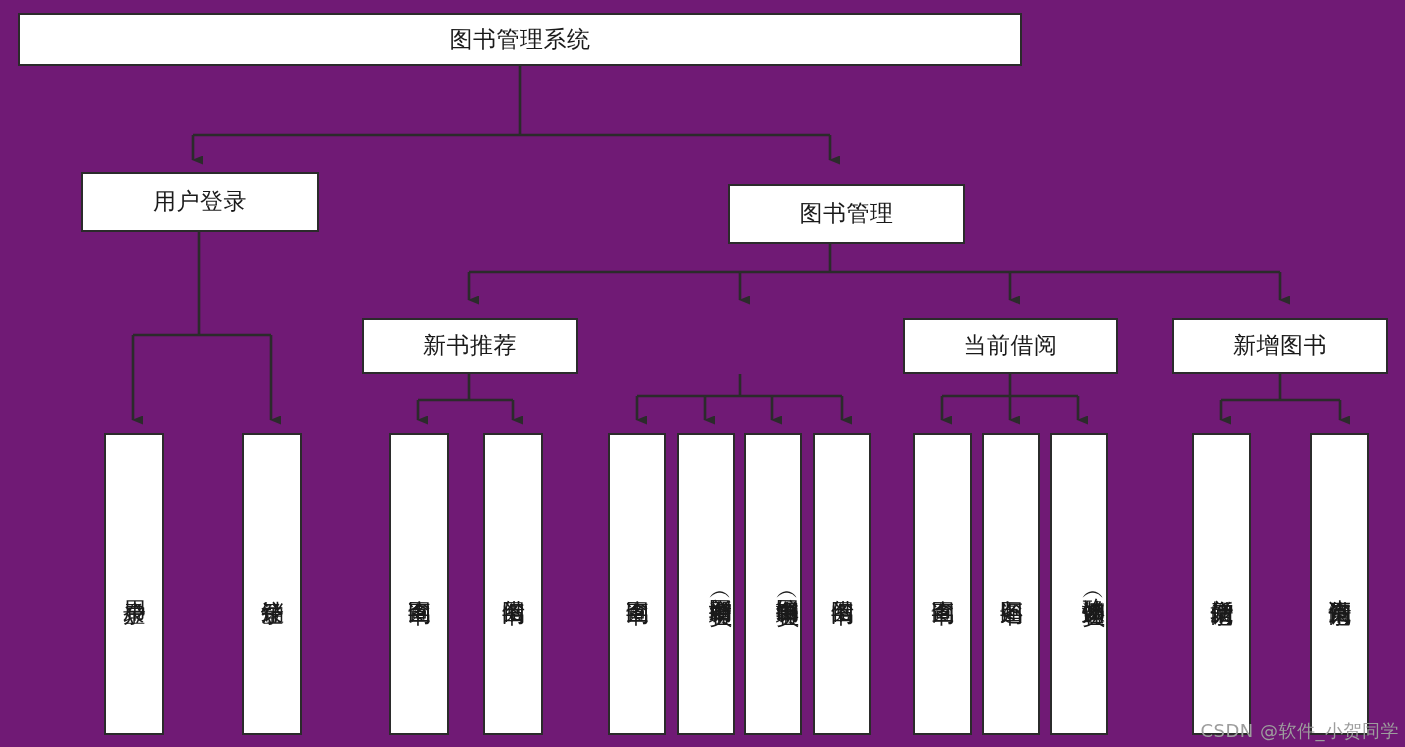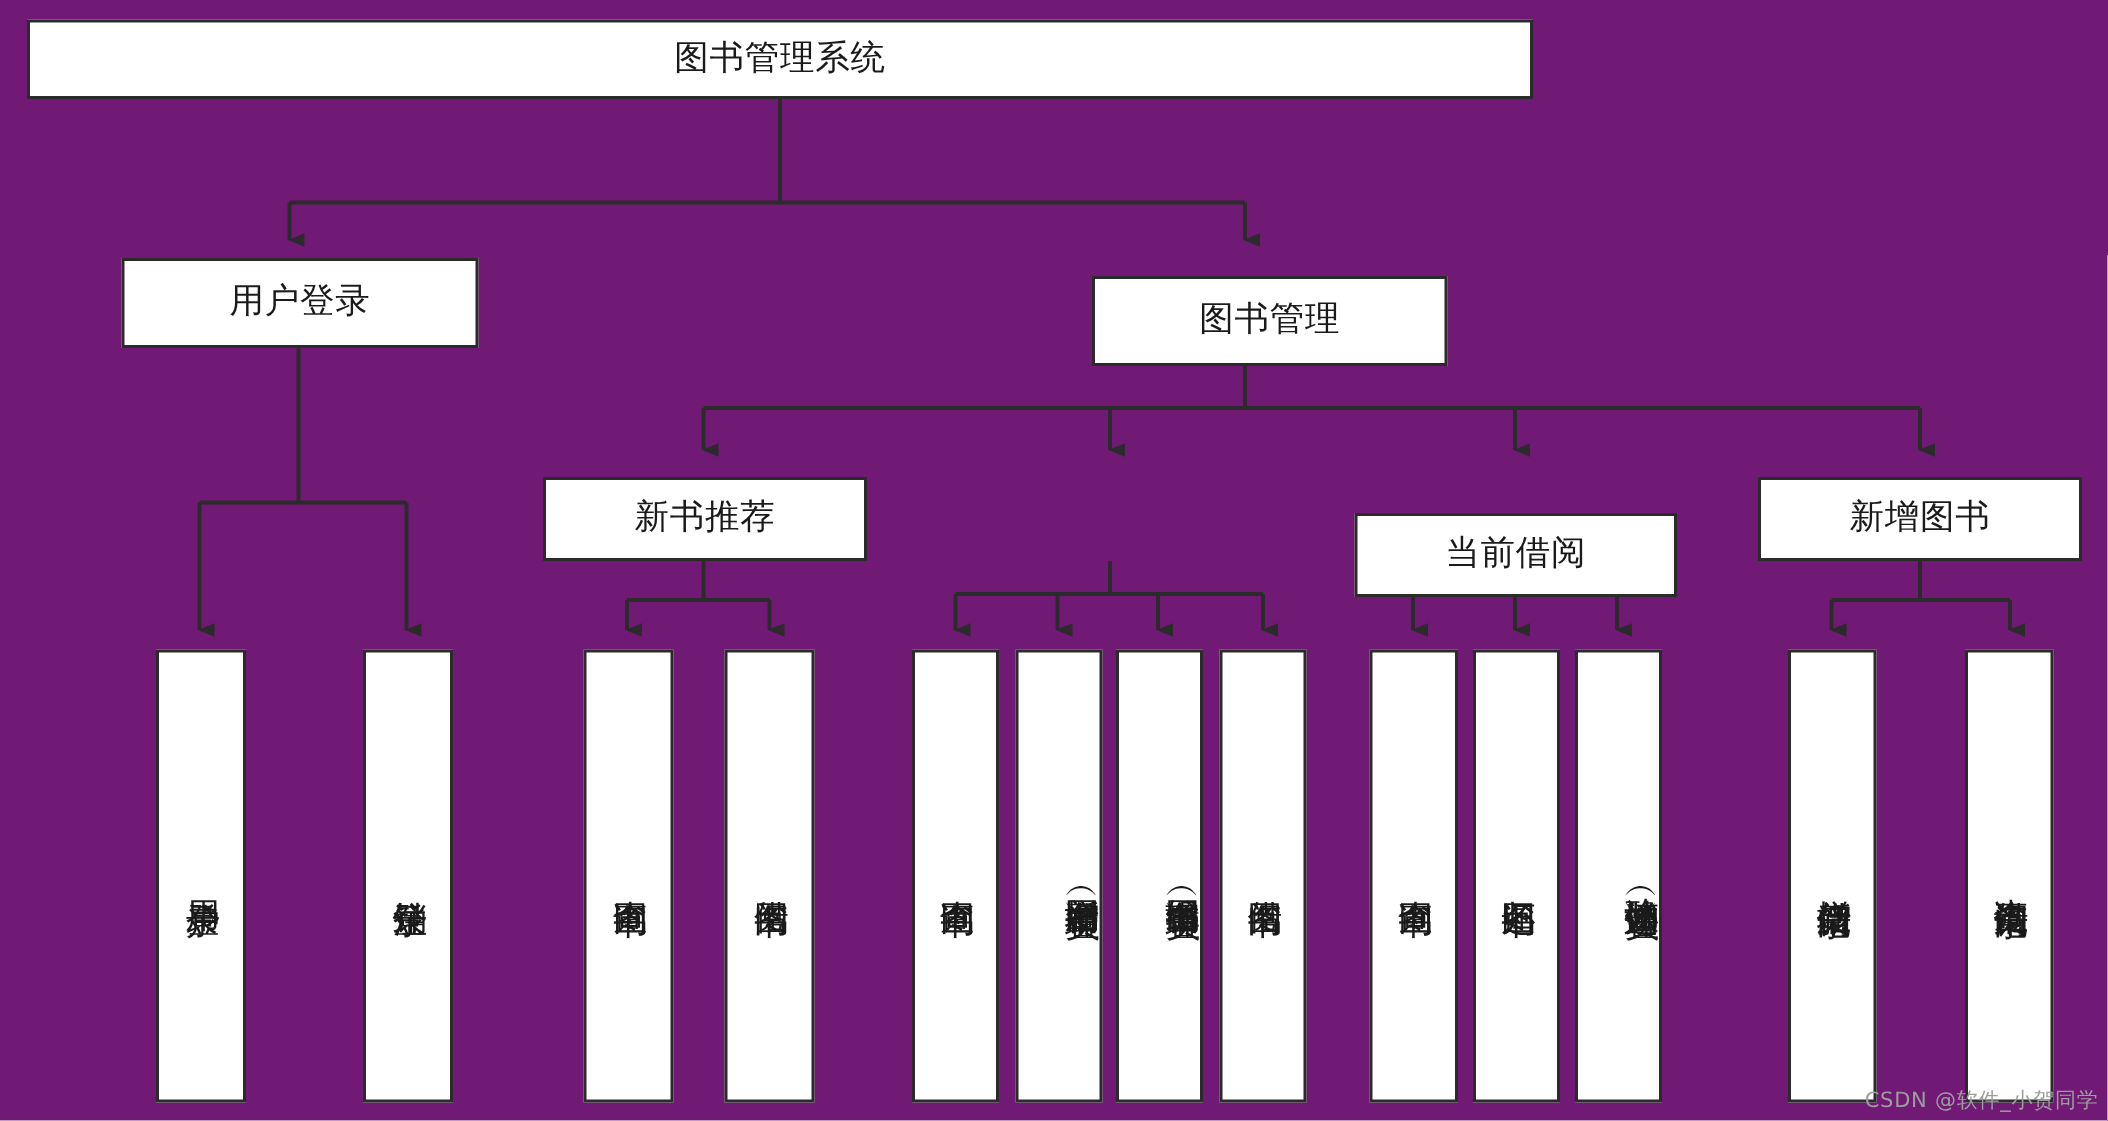--- a/index.html
+++ b/index.html
@@ -57,21 +57,21 @@
     align-items: center;
   }
   .node-label {
     display: block;
     white-space: nowrap;
   }
   #watermark {
     position: absolute;
     right: 6px;
     bottom: 4px;
-    font-size: 14px;
+    font-size: 18px;
     color: #9d9d9d;
     white-space: nowrap;
     letter-spacing: 0.5px;
   }
 </style>
 </head>
 <body>
 
 <div id="diagram-root">
 
@@ -132,21 +132,21 @@
   <div class="node horizontal" style="left:81px; top:172px; width:238px; height:60px;">
     <span class="node-label">用户登录</span>
   </div>
   <div class="node horizontal" style="left:712px; top:184px; width:237px; height:60px;margin-left:16px;">
     <span class="node-label">图书管理</span>
   </div>
 
   <div class="node horizontal" style="left:362px; top:318px; width:216px; height:56px;">
     <span class="node-label">新书推荐</span>
   </div>
-  <div class="node horizontal" style="left:903px; top:318px; width:215px; height:56px;margin-top:24px;">
+  <div class="node horizontal" style="left:903px; top:318px; width:215px; height:56px;">
     <span class="node-label">当前借阅</span>
   </div>
   <div class="node horizontal" style="left:1172px; top:318px; width:216px; height:56px;">
     <span class="node-label">新增图书</span>
   </div>
 
   <div class="node vertical mid" style="left:104px; top:433px; width:60px; height:302px;">
     <span class="node-label">用户登录</span>
   </div>
   <div class="node vertical mid" style="left:242px; top:433px; width:60px; height:302px;">

